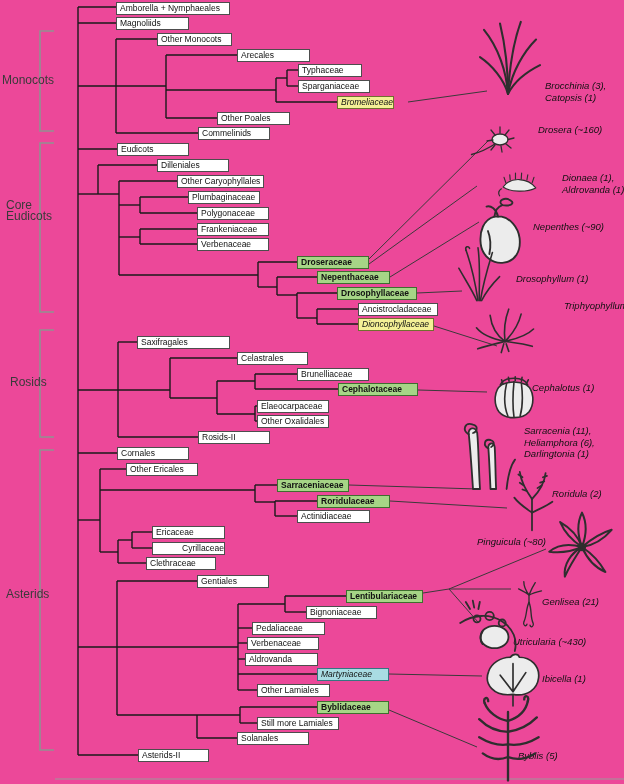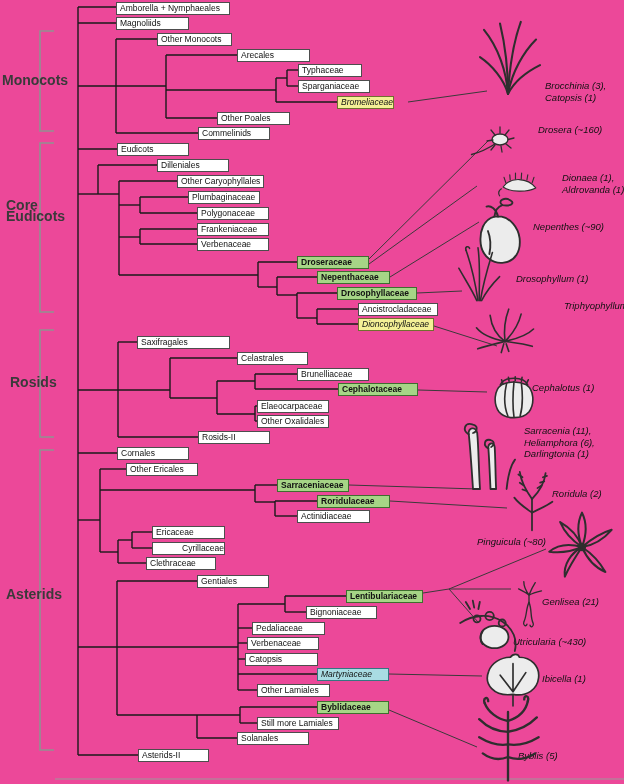--- a/index.html
+++ b/index.html
@@ -9,21 +9,21 @@
   .edge-line{stroke:var(--tree-line);stroke-width:1.4;}
   .conn-line{stroke:#3a3a3a;stroke-width:1;}
   .bracket-line{stroke:var(--bracket);stroke-width:1.6;fill:none;}
   .rule-line{stroke:#9a9a9a;stroke-width:1;}
   .clade-box{position:absolute;height:13px;box-sizing:border-box;border:1px solid var(--box-border);
              background:#fff;font-size:8.5px;line-height:11px;padding-left:3px;white-space:nowrap;
              overflow:hidden;color:#111;}
   .clade-box.green{background:var(--hl-green);border-color:#3f6d2f;font-weight:bold;}
   .clade-box.yellow{background:var(--hl-yellow);border-color:#70702e;font-style:italic;}
   .clade-box.blue{background:var(--hl-blue);border-color:#357681;font-style:italic;}
-  .bracket-label{position:absolute;color:#3a3a3a;font-size:14px;line-height:11px;font-weight:bold;}
+  .bracket-label{position:absolute;color:#3a3a3a;font-size:12px;line-height:11px;}
   .taxon-label{position:absolute;font-style:italic;font-size:9.5px;line-height:11.5px;color:#111;
                white-space:nowrap;}
   .ill{position:absolute;}
   .ill path,.ill circle,.ill ellipse{stroke:#2e2e2e;fill:none;stroke-width:2.6;stroke-linecap:round;stroke-linejoin:round;}
   .ill .fillbody{fill:#ececec;}
 </style>
 </head>
 <body>
 
 <div id="figure">
@@ -193,21 +193,21 @@
       <div class="clade-box green" style="left: 317px; top: 495px; width: 73px;">Roridulaceae</div>
       <div class="clade-box" style="left: 297px; top: 510px; width: 73px;">Actinidiaceae</div>
       <div class="clade-box" style="left: 152px; top: 526px; width: 73px;">Ericaceae</div>
       <div class="clade-box" style="left: 152px; top: 542px; width: 73px; padding-left: 29px;">Cyrillaceae</div>
       <div class="clade-box" style="left: 146px; top: 557px; width: 70px;">Clethraceae</div>
       <div class="clade-box" style="left: 197px; top: 575px; width: 72px;">Gentiales</div>
       <div class="clade-box green" style="left: 346px; top: 590px; width: 77px;">Lentibulariaceae</div>
       <div class="clade-box" style="left: 306px; top: 606px; width: 71px;">Bignoniaceae</div>
       <div class="clade-box" style="left: 252px; top: 622px; width: 73px;">Pedaliaceae</div>
       <div class="clade-box" style="left: 247px; top: 637px; width: 72px;">Verbenaceae</div>
-      <div class="clade-box" style="left: 245px; top: 653px; width: 73px;">Catopsis</div>
+      <div class="clade-box" style="left: 245px; top: 653px; width: 73px;">Aldrovanda</div>
       <div class="clade-box blue" style="left: 317px; top: 668px; width: 72px;">Martyniaceae</div>
       <div class="clade-box" style="left: 257px; top: 684px; width: 73px;">Other Lamiales</div>
       <div class="clade-box green" style="left: 317px; top: 701px; width: 72px;">Byblidaceae</div>
       <div class="clade-box" style="left: 257px; top: 717px; width: 82px;">Still more Lamiales</div>
       <div class="clade-box" style="left: 237px; top: 732px; width: 72px;">Solanales</div>
       <div class="clade-box" style="left: 138px; top: 749px; width: 71px;">Asterids-II</div>
     </div>
   <div id="labels-layer">
       <div class="bracket-label" style="left: 2px; top: 75px;">
         <div>Monocots</div>

